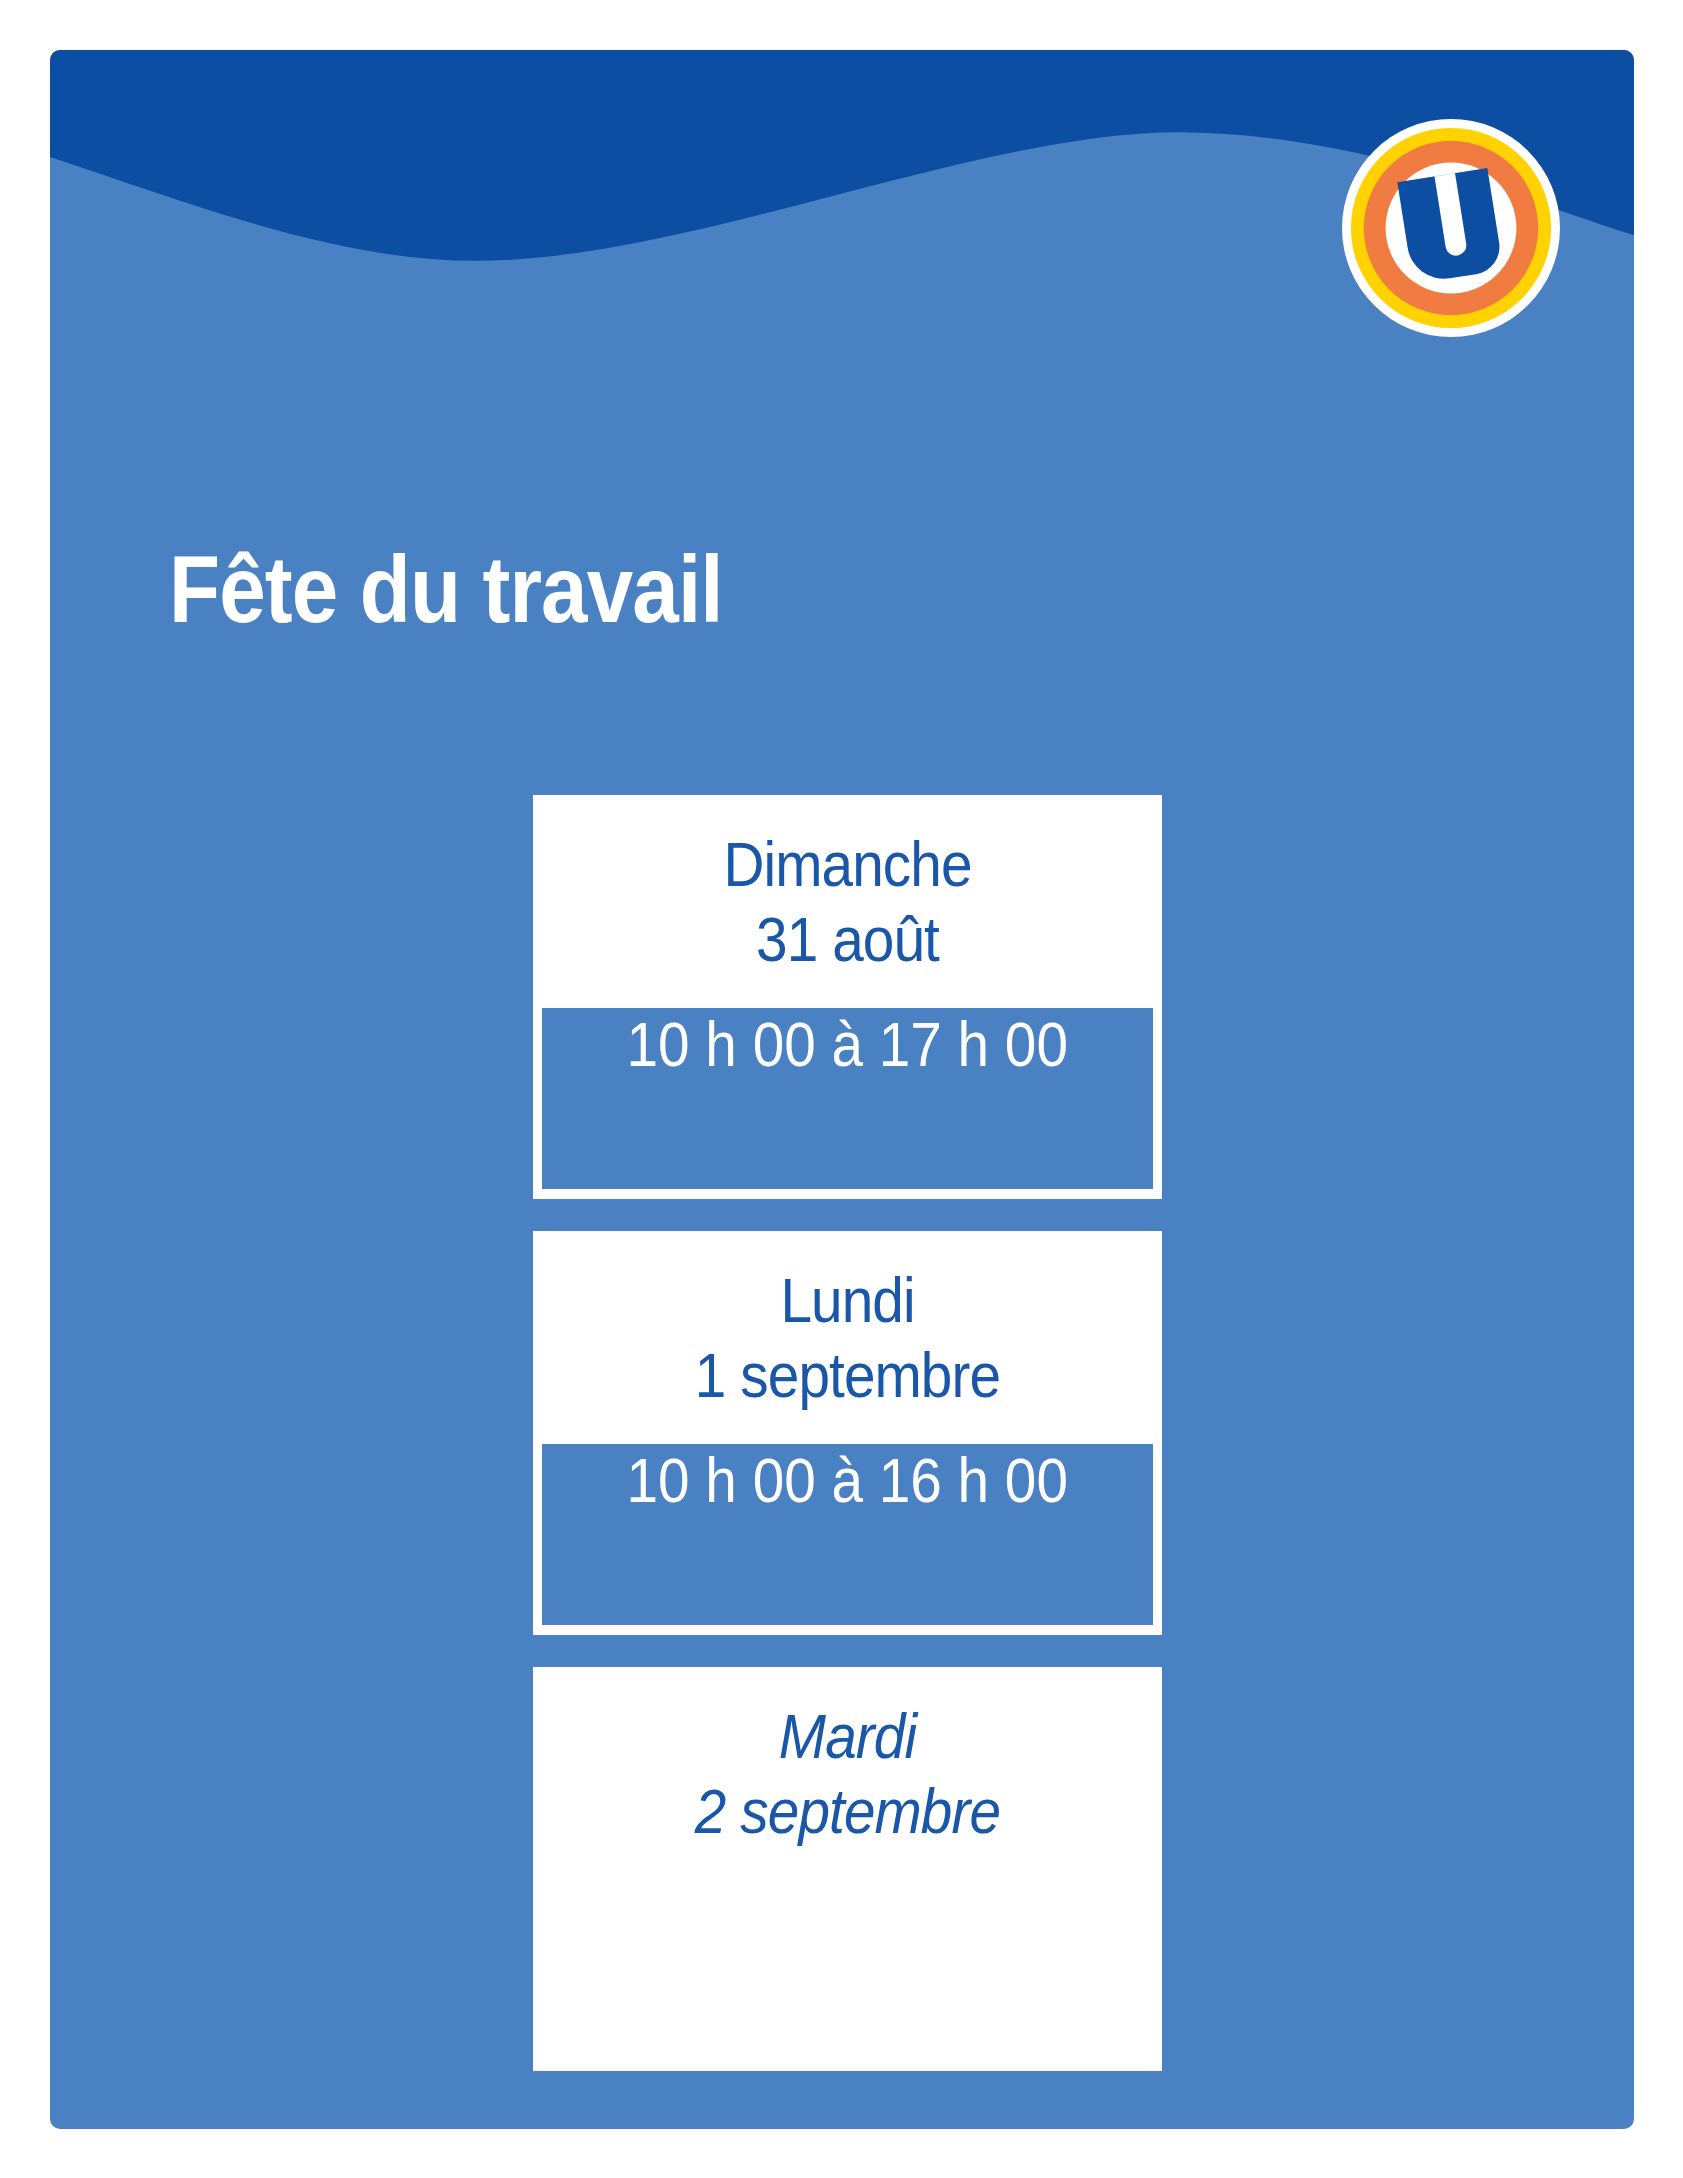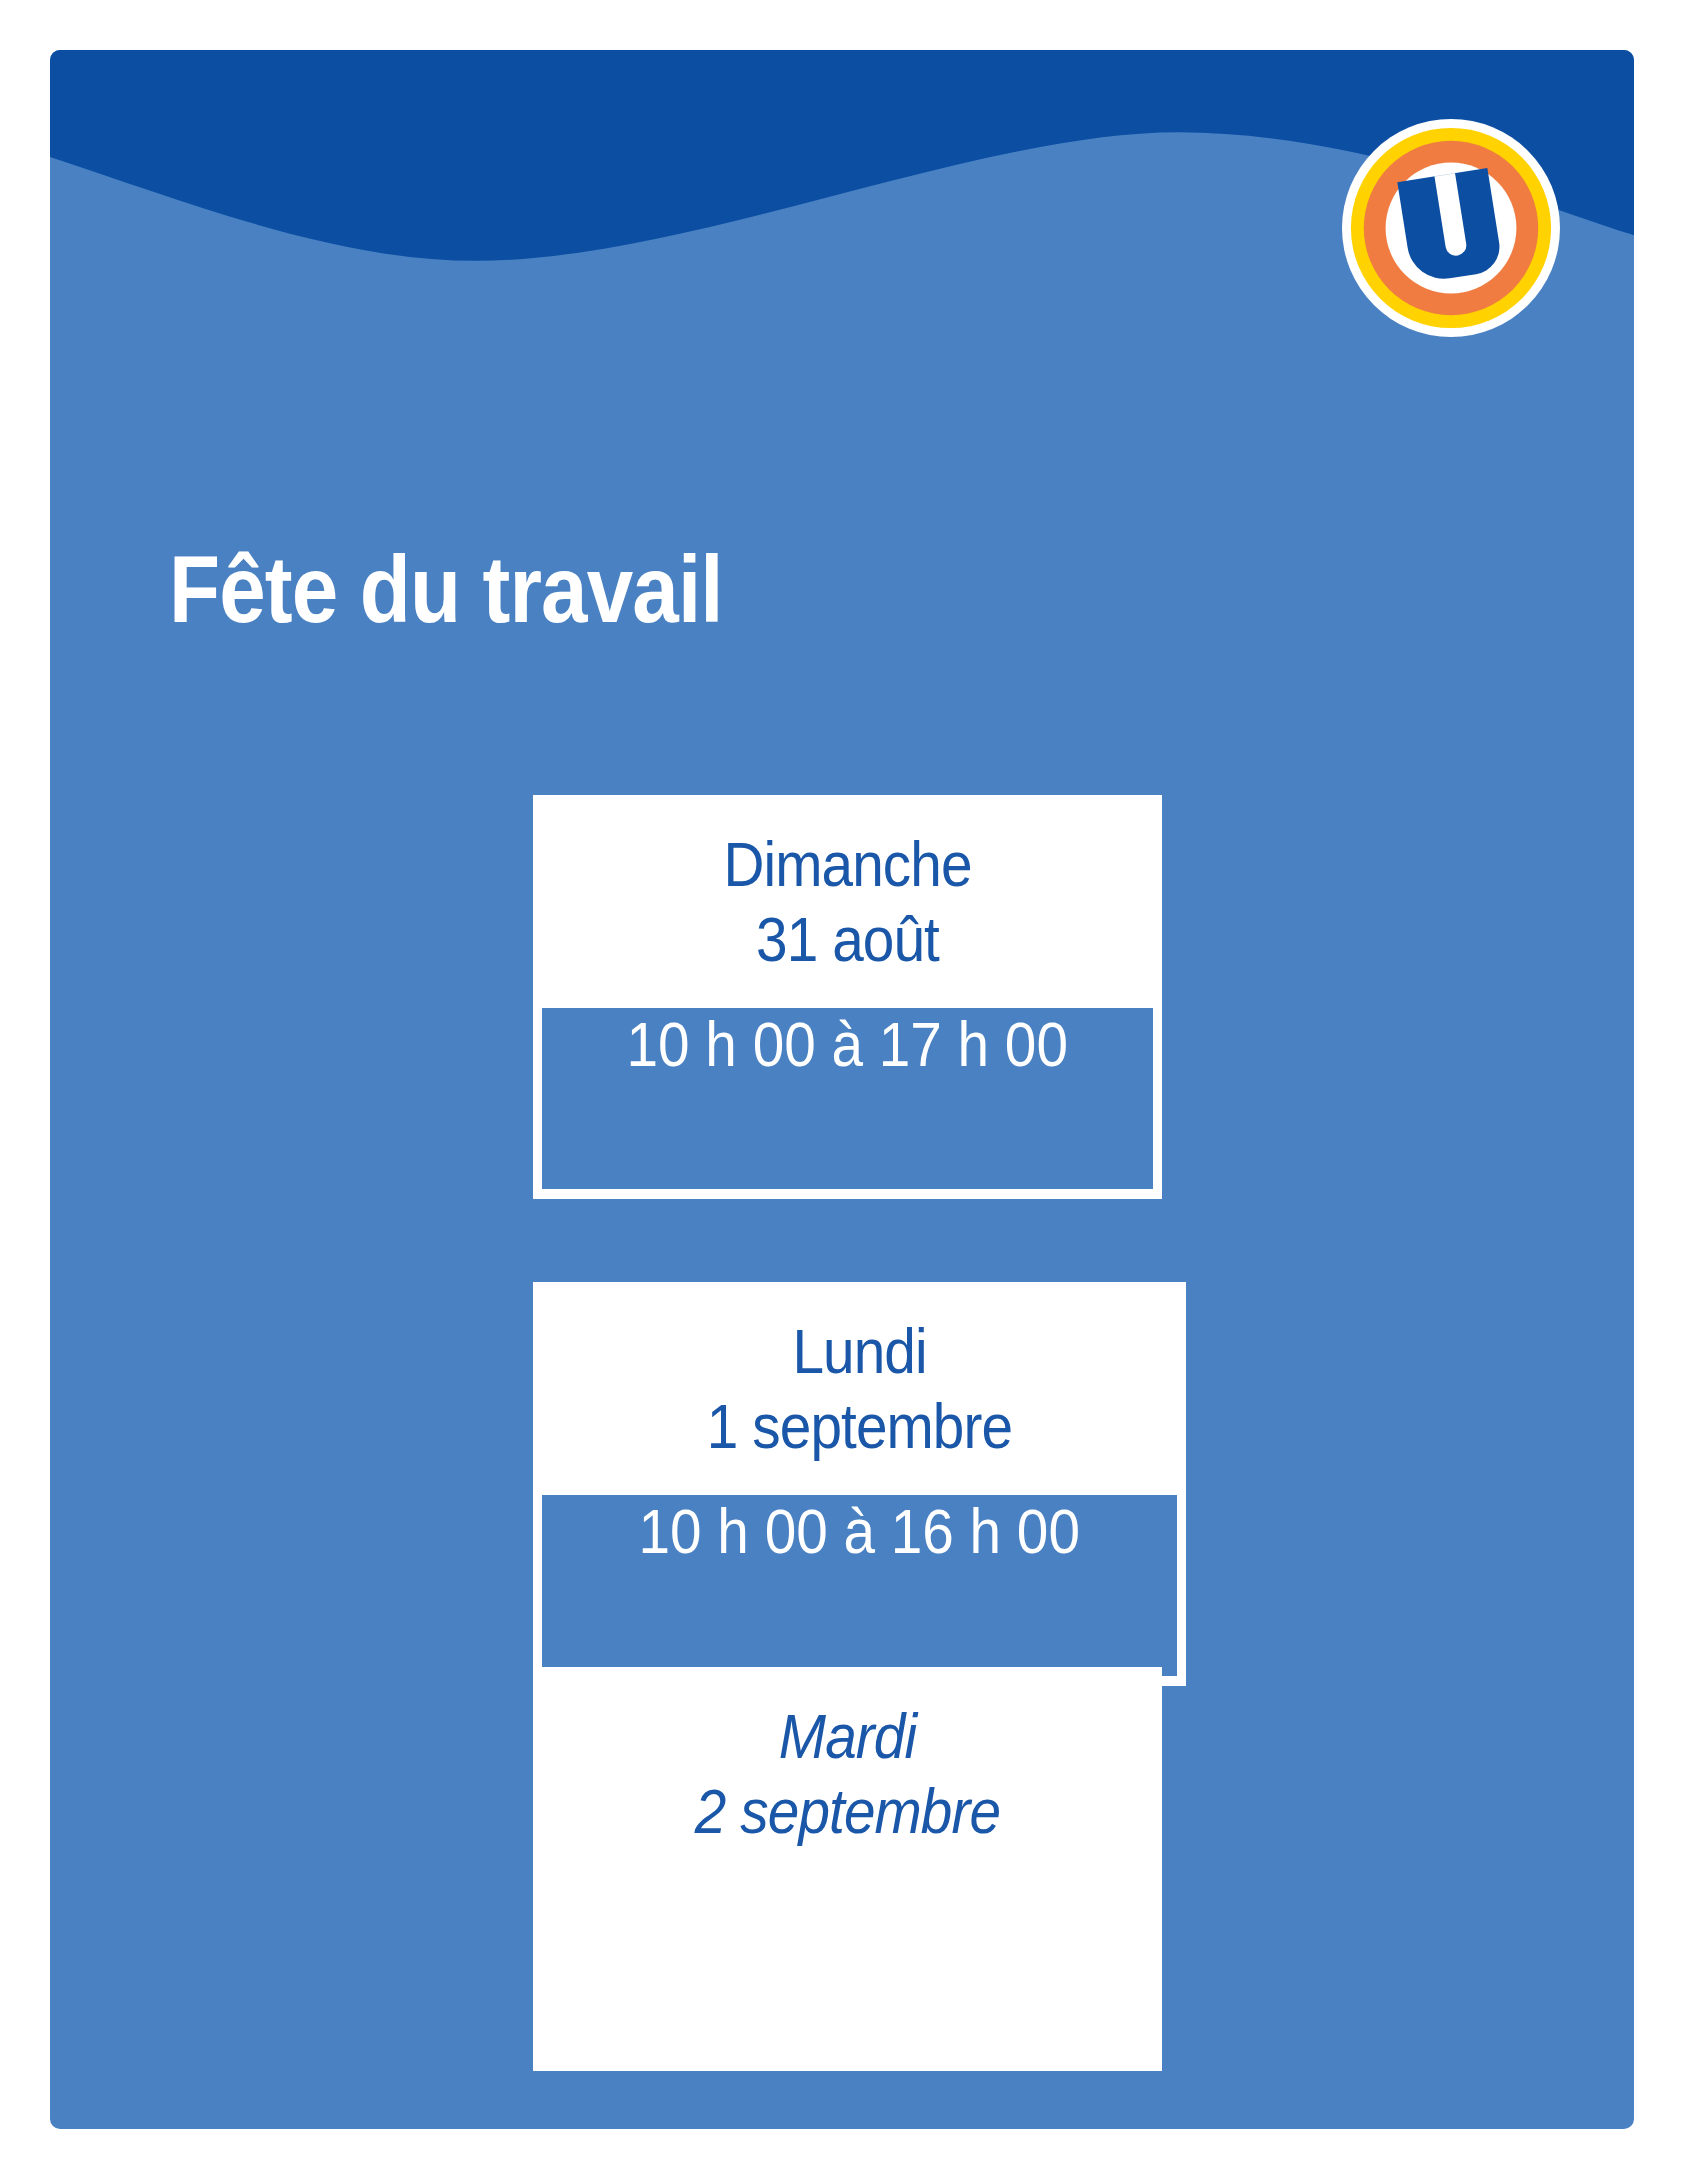--- a/index.html
+++ b/index.html
@@ -29,21 +29,21 @@
     letter-spacing:-1px;
   }
   .logo{position:absolute;left:1292px;top:69px;width:218px;height:218px;}
   .logo svg{display:block;width:100%;height:100%;}
   .card{
     position:absolute;left:455px;width:629px;height:404px;
     background:var(--card-bg,#FFFFFF);
     margin-left:28px;
   }
   .card.c1{top:745px;}
-  .card.c2{top:1232px;padding-left:24px;}
+  .card.c2{top:1181px;}
   .card.c3{top:1617px;font-style:italic;}
   .card-head{
     position:absolute;left:0;right:0;top:0;height:213px;
     display:flex;flex-direction:column;align-items:center;justify-content:center;
     color:var(--card-text-blue,#1A57A8);
     font-size:63px;line-height:75px;letter-spacing:-1px;
     transform:scaleX(0.9);transform-origin:center;
     text-align:center;
   }
   .hours-box{

